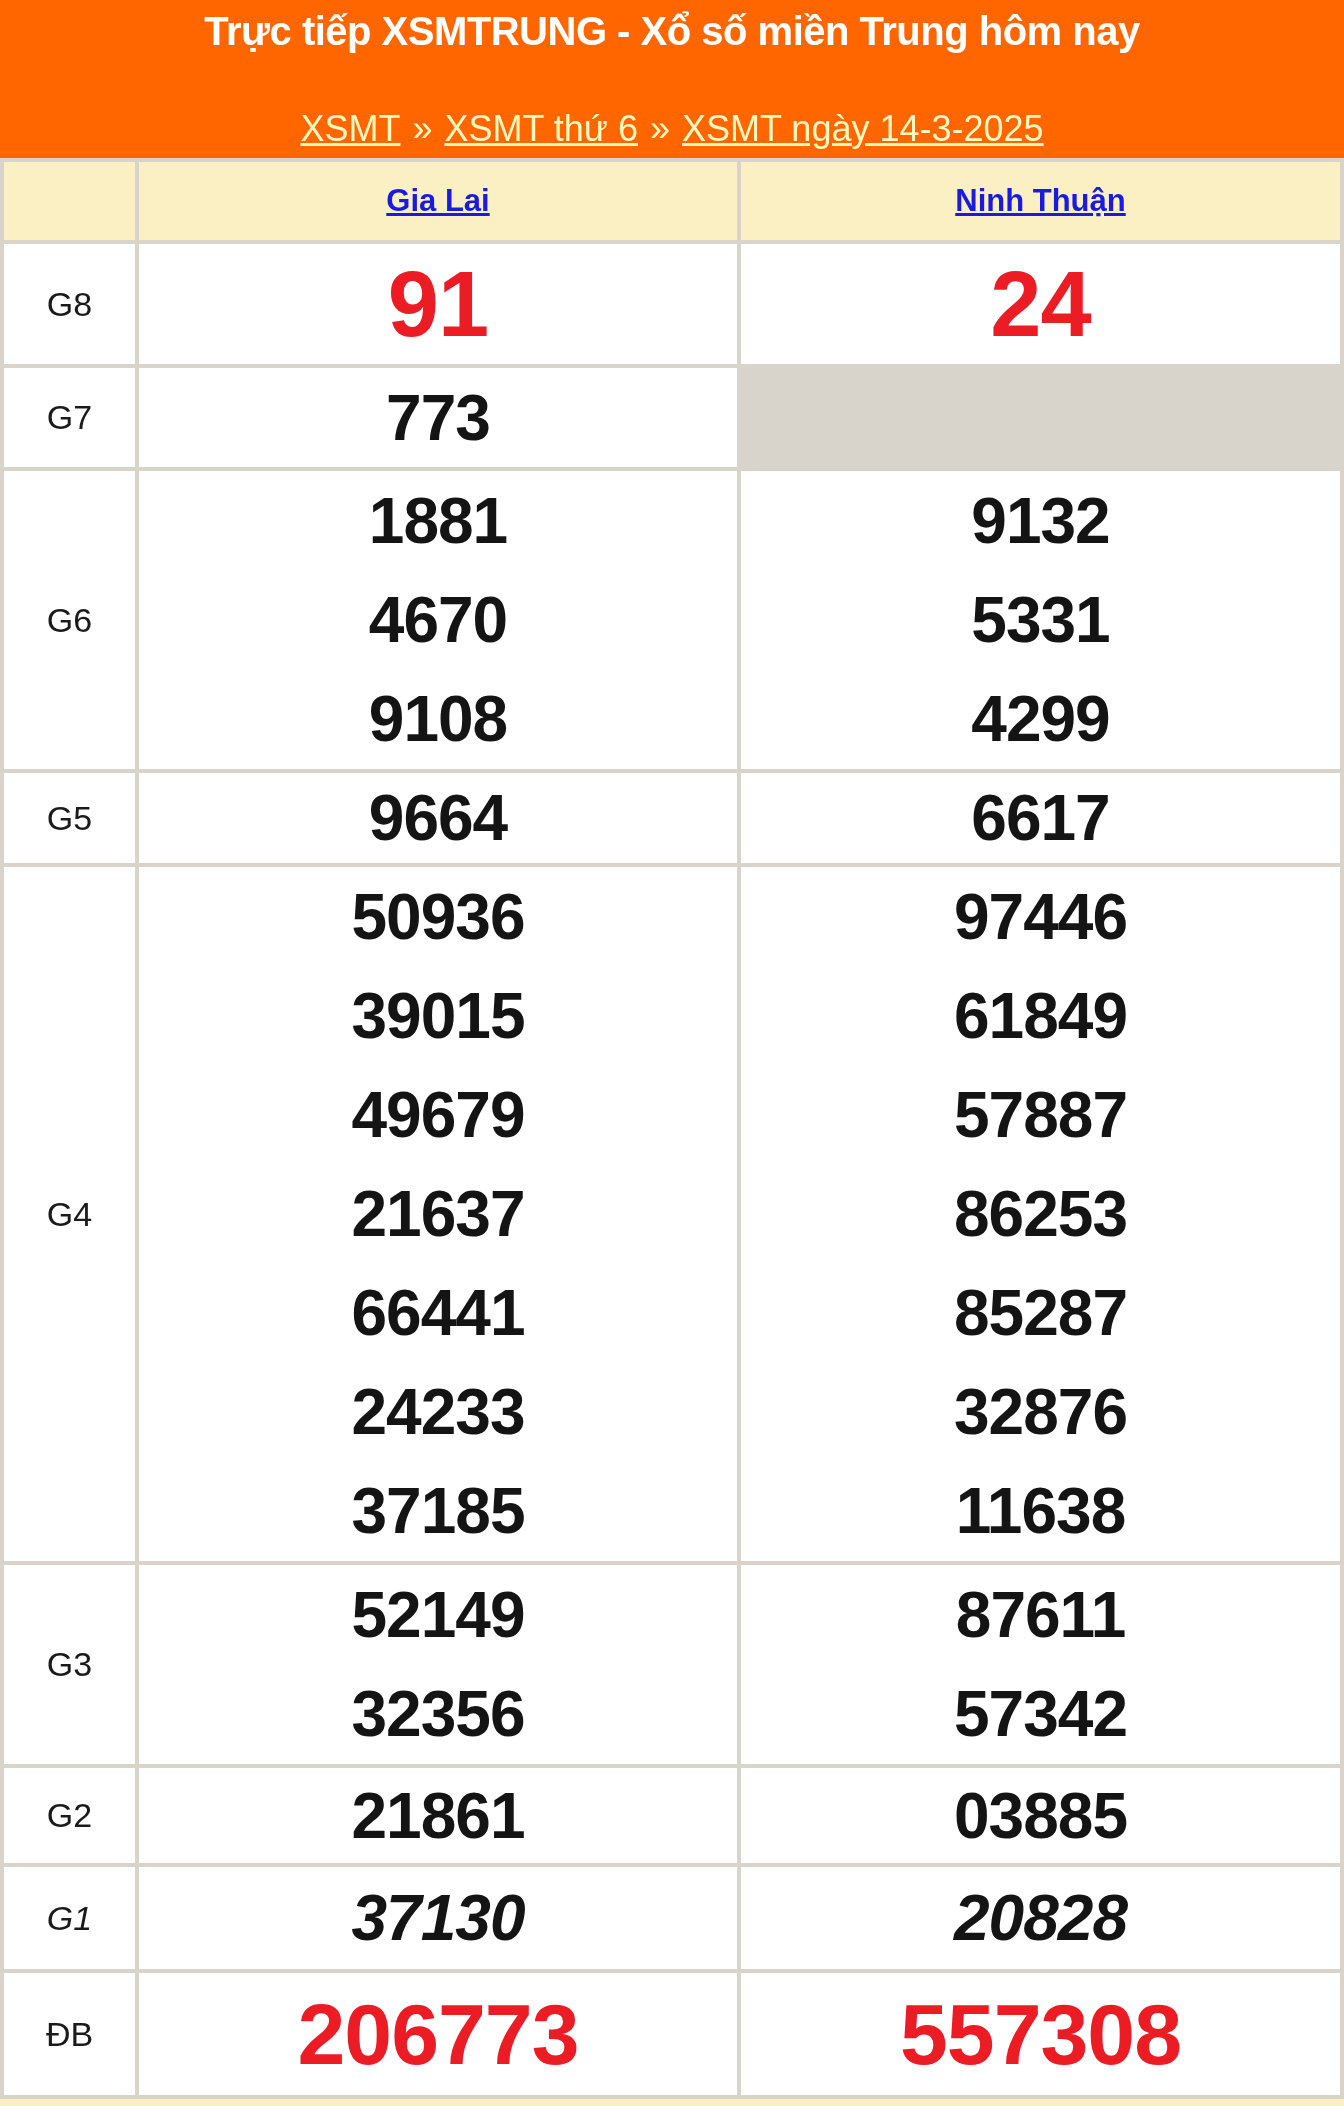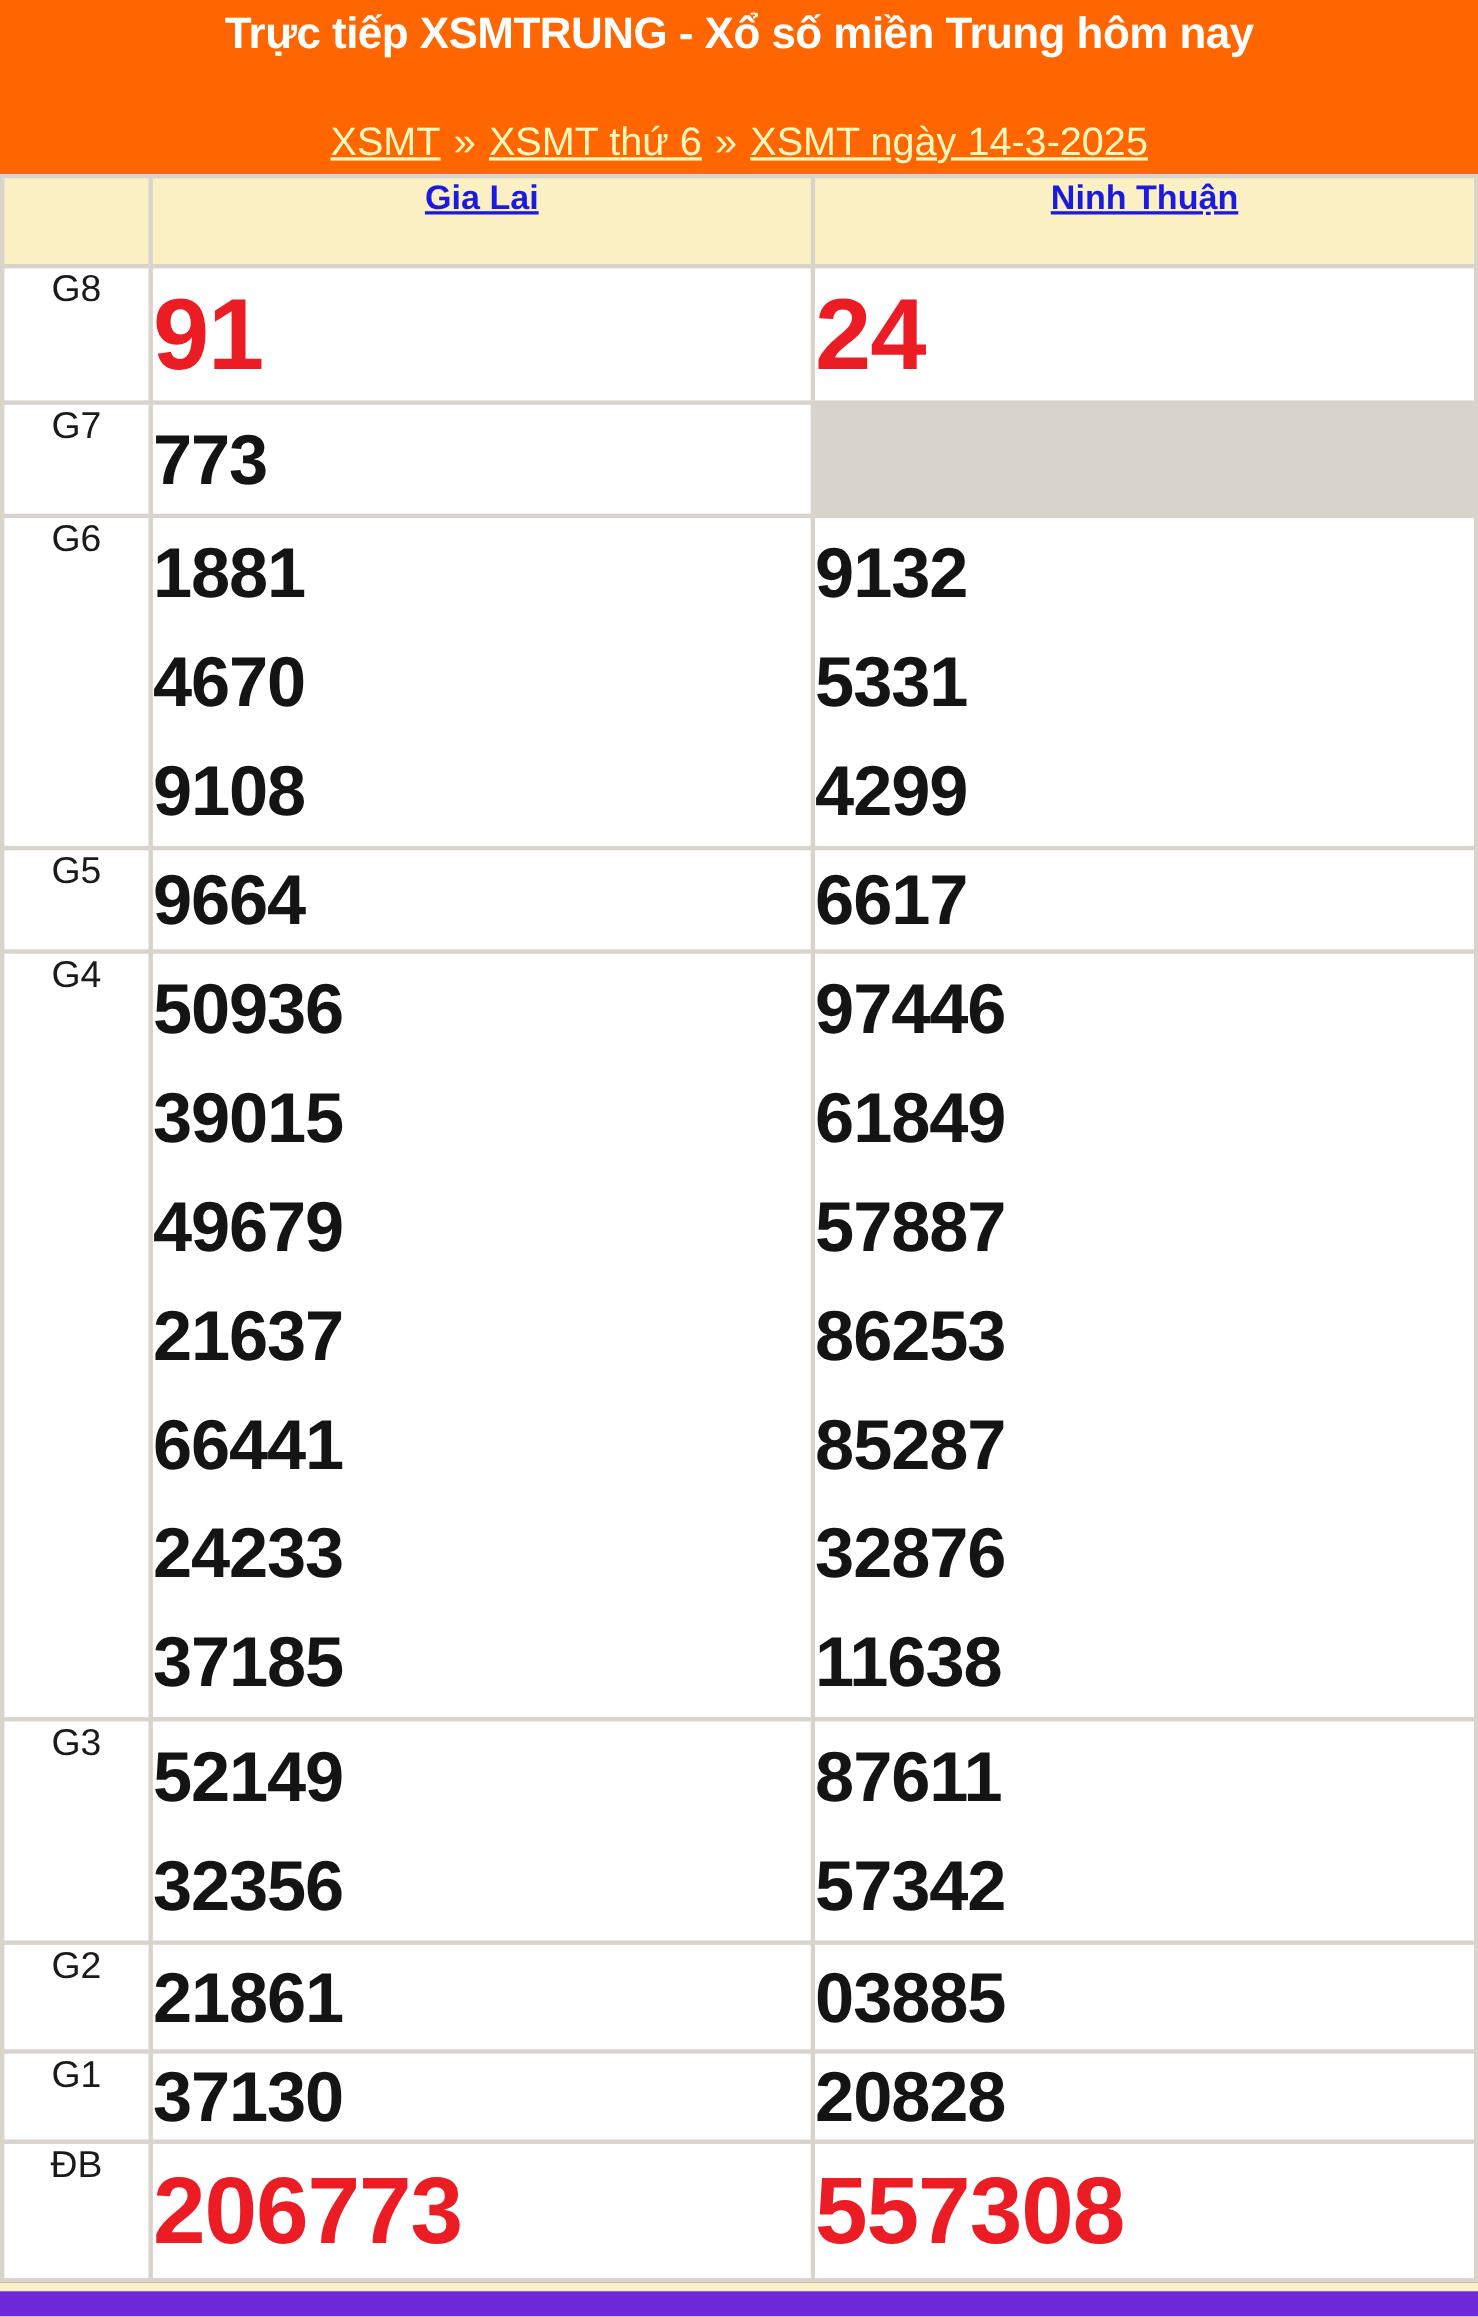--- a/index.html
+++ b/index.html
@@ -49,21 +49,21 @@
     gap: 4px;
   }
   .t-row {
     display: grid;
     grid-template-columns: 131px 598px 1fr;
     gap: 4px;
   }
   .cell {
     background: #ffffff;
     display: flex;
-    align-items: flex-start;
+    align-items: center;
     justify-content: center;
   }
   .row-head .cell { background: #FBF0C4; }
   .province-link {
     color: #1B1BE0;
     font-weight: bold;
     font-size: 31px;
     text-decoration: underline;
     cursor: pointer;
   }
@@ -89,21 +89,21 @@
 
   
   .row-head { height: 78px; }
   .r-g8 { height: 120px; }
   .r-g7 { height: 99px; border-radius: 14px; }
   .r-g6 { height: 298px; }
   .r-g5 { height: 90px; }
   .r-g4 { height: 694px; }
   .r-g3 { height: 199px; }
   .r-g2 { height: 95px; }
-  .r-g1 { height: 78px; }
+  .r-g1 { height: 102px; font-style: italic; }
   .r-db { height: 122px; }
 
   .bottom-strip { height: 8px; background: #FBF0C4; }
 </style>
 </head>
 <body>
 
 <div class="page">
 
   <div class="top-header">

